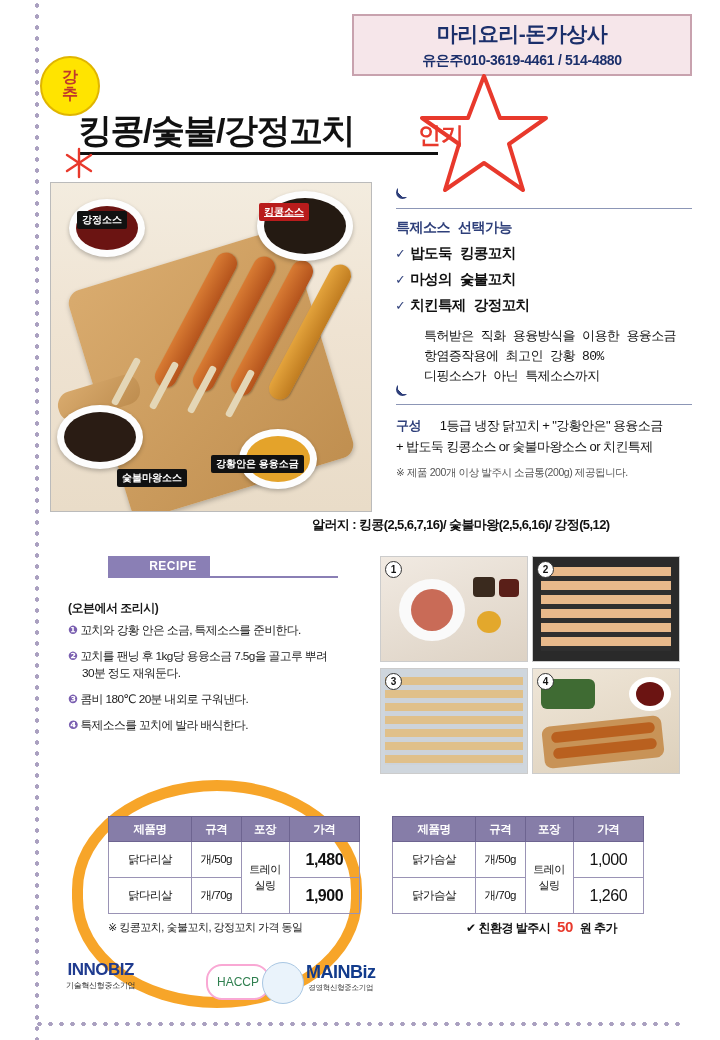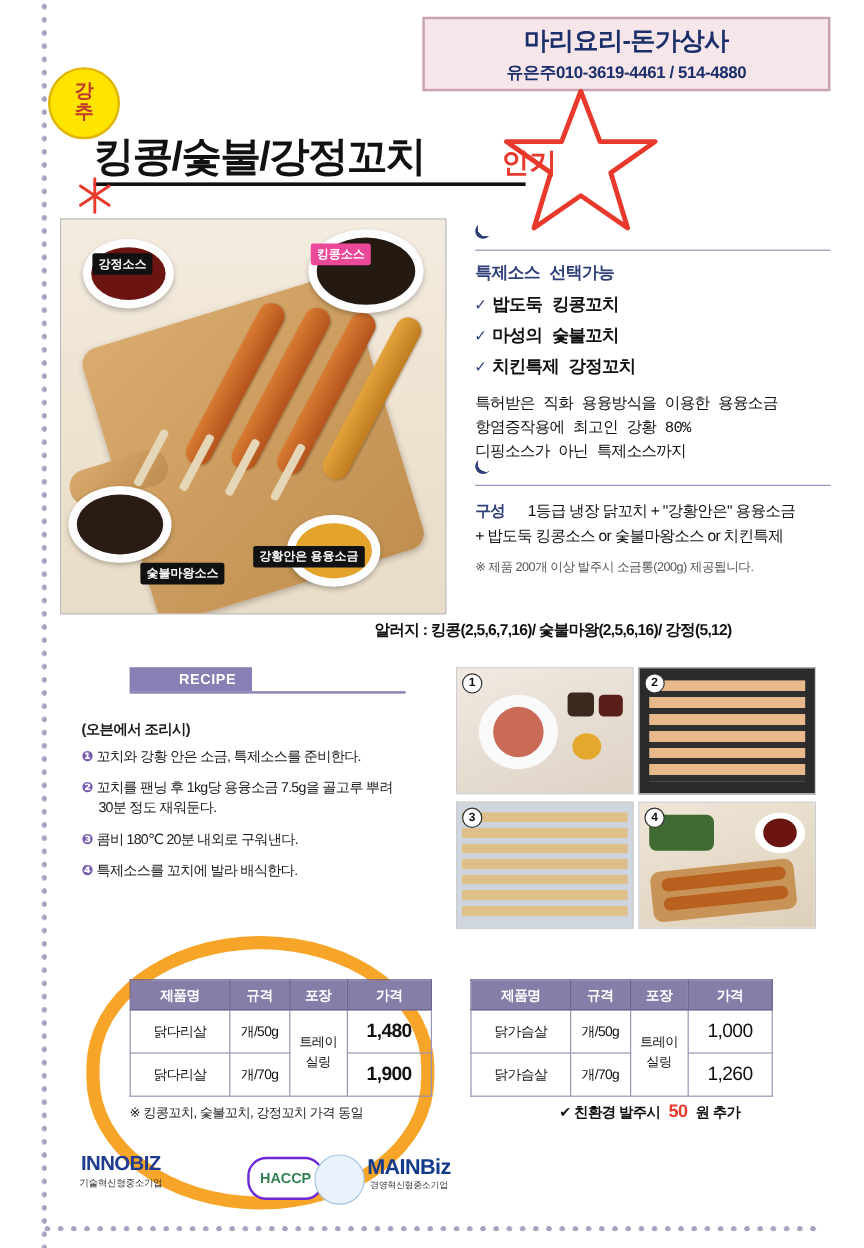--- a/index.html
+++ b/index.html
@@ -56,32 +56,32 @@
     transform:rotate(-17deg);box-shadow:0 2px 5px rgba(0,0,0,.25);}
   .handle{position:absolute;left:6px;top:200px;width:84px;height:30px;border-radius:14px;
     background:linear-gradient(150deg,#d9ab6e,#bd8c4e);transform:rotate(-17deg);}
   .skewer{position:absolute;width:150px;height:22px;border-radius:11px;
      background:linear-gradient(180deg,#d87b33,#b4531c);box-shadow:0 1px 2px rgba(0,0,0,.3);}
   .stick{position:absolute;width:52px;height:7px;border-radius:3px;background:#e4d6b6;}
   .bowl{position:absolute;border-radius:50%;background:#fdfdfd;box-shadow:0 2px 4px rgba(0,0,0,.25);}
   .bowl i{position:absolute;inset:7px;border-radius:50%;display:block;}
   .ph-label{position:absolute;font-size:10px;font-weight:bold;color:#fff;background:#111;
     padding:2px 5px;border-radius:2px;white-space:nowrap;}
-  .ph-label.dark{background:#ec4899;}
+  .ph-label.dark{background:#b91c1c;text-decoration:underline;}
 
   
   .rc{position:absolute;left:396px;width:296px;}
   .rule{height:1px;background:#2e3f7a;opacity:.55;}
   .moon{width:13px;height:13px;border-radius:50%;
     background:radial-gradient(circle at 70% 30%, rgba(0,0,0,0) 55%, #2e3f7a 56%);
     display:inline-block;}
   .rc-h{font-size:14px;font-weight:bold;color:#2e3f7a;letter-spacing:-0.5px;}
   .check-li{font-size:14.5px;font-weight:bold;color:#111;letter-spacing:-0.6px;margin:7px 0;}
   .check-li .tick{color:#2e3f7a;margin-right:6px;font-weight:bold;}
-  .rc-p{font-size:13px;line-height:1.55;color:#111;letter-spacing:-0.6px;}
+  .rc-p{font-size:13px;line-height:1.55;color:#111;letter-spacing:-0.6px;margin-left:28px;}
   .rc-compose{font-size:13px;line-height:1.65;color:#111;letter-spacing:-0.6px;}
   .rc-compose b{color:#2e3f7a;}
   .rc-note{font-size:10.5px;color:#555;letter-spacing:-0.4px;}
 
   .allergy{position:absolute;left:312px;top:516px;font-size:13px;font-weight:bold;
     letter-spacing:-0.6px;color:#111;}
 
   
   .recipe-tab{position:absolute;left:108px;top:556px;width:74px;height:20px;background:#8a7fb5;
     color:#fff;font-size:12px;font-weight:bold;display:flex;align-items:center;justify-content:center;
@@ -118,23 +118,23 @@
 
   .tbl-note{position:absolute;left:108px;top:920px;font-size:11px;letter-spacing:-0.5px;color:#222;}
   .eco{position:absolute;left:466px;top:918px;font-size:12px;font-weight:bold;letter-spacing:-0.5px;color:#111;}
   .eco .n{color:#e8392c;font-size:15px;margin:0 4px;}
 
   
   .logos{position:absolute;left:66px;top:960px;width:340px;height:44px;}
   .logo-innobiz{position:absolute;left:0;top:0;text-align:center;}
   .logo-innobiz .t1{font-size:17px;font-weight:bold;color:#1f3b8f;letter-spacing:-0.5px;}
   .logo-innobiz .t2{font-size:8px;color:#333;letter-spacing:-0.3px;}
-  .logo-haccp{position:absolute;left:140px;top:4px;width:60px;height:32px;border:2px solid #6d28d9;
+  .logo-haccp{position:absolute;left:140px;top:4px;width:60px;height:32px;border:2px solid #f9a8d4;
     border-radius:16px;display:flex;align-items:center;justify-content:center;
-    font-size:12px;font-weight:bold;color:#2f7f4f;background:#fff;}
+    font-size:12px;font-weight:normal;color:#2f7f4f;background:#fff;}
   .logo-circle{position:absolute;left:196px;top:2px;width:40px;height:40px;border-radius:50%;
     background:#eaf3fb;border:1px solid #a9c7e3;}
   .logo-main{position:absolute;left:240px;top:2px;text-align:center;}
   .logo-main .t1{font-size:18px;font-weight:bold;color:#123b8c;letter-spacing:-0.5px;}
   .logo-main .t2{font-size:7.5px;color:#333;letter-spacing:-0.3px;}
 </style>
 </head>
 <body>
 
 <div class="page">

